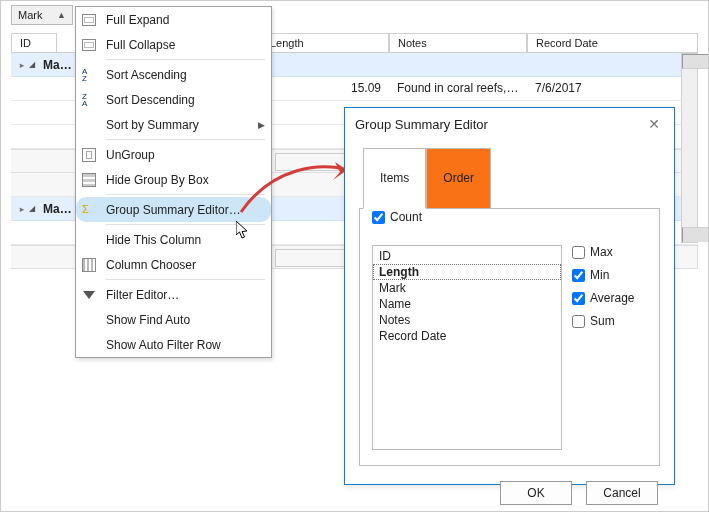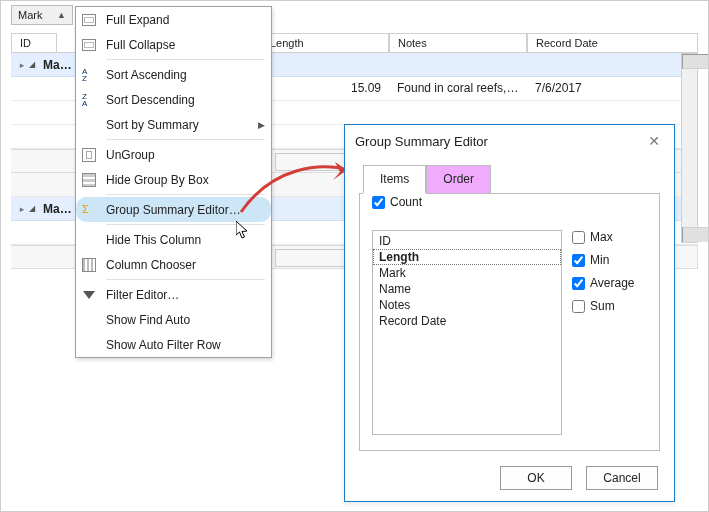--- a/index.html
+++ b/index.html
@@ -60,29 +60,29 @@
 .ico-filter { width:0; height:0; border:6px solid transparent; border-top:8px solid #555; position: relative; top: 3px; }
 
 
 .cursor { position: absolute; top: 220px; left: 235px; }
 .cursor svg { display:block; }
 
 
 .red-arrow { position: absolute; top: 157px; left: 232px; }
 
 
-.dlg { position: absolute; top: 123px; left: 343px; width: 331px; height: 378px; background: #fff; border: 1px solid #1a7cc9; box-shadow: 0 2px 6px rgba(0,0,0,.1); }
+.dlg { position: absolute; top: 106px; left: 343px; width: 331px; height: 378px; background: #fff; border: 1px solid #1a7cc9; box-shadow: 0 2px 6px rgba(0,0,0,.1); }
 .dlg-title { display: flex; align-items: center; height: 32px; padding: 0 10px; }
 .dlg-title .t { font-size: 13px; }
 .dlg-close { margin-left: auto; font-size: 14px; color: #777; cursor: pointer; width:20px; text-align:center; }
 
 .dlg-tabs { display: flex; margin: 8px 0 0 18px; }
-.tab { padding: 6px 16px; border: 1px solid #bcbcbc; border-bottom: none; background: #fff; font-size: 12px; }
+.tab { padding: 22px 16px; border: 1px solid #bcbcbc; border-bottom: none; background: #fff; font-size: 12px; }
 .tab.active { border-bottom: 2px solid #fff; position: relative; z-index: 2; }
-.tab:not(.active) { background: #f0abfc; }
+.tab:not(.active) { background: #f97316; }
 .dlg-body { border: 1px solid #bcbcbc; margin: 0 14px; padding: 1px 12px; height: 258px; position: relative; top:-1px; }
 .chk { display: flex; align-items: center; margin-bottom: 8px; font-size: 12px; }
 .chk input { margin-right: 5px; width: 13px; height: 13px; }
 .listbox { position: absolute; top: 36px; left: 12px; width: 190px; height: 205px; border: 1px solid #bbb; padding: 2px 0; overflow: hidden; }
 .listbox .li { padding: 0 6px; font-size: 12px; line-height: 16px; }
 .listbox .li.sel { outline: 1px dotted #777; outline-offset: -1px; }
 .listbox .li.bold { font-weight: bold; }
 .aggs { position: absolute; top: 36px; left: 212px; }
 .aggs .chk { margin-bottom: 9px; }
 

